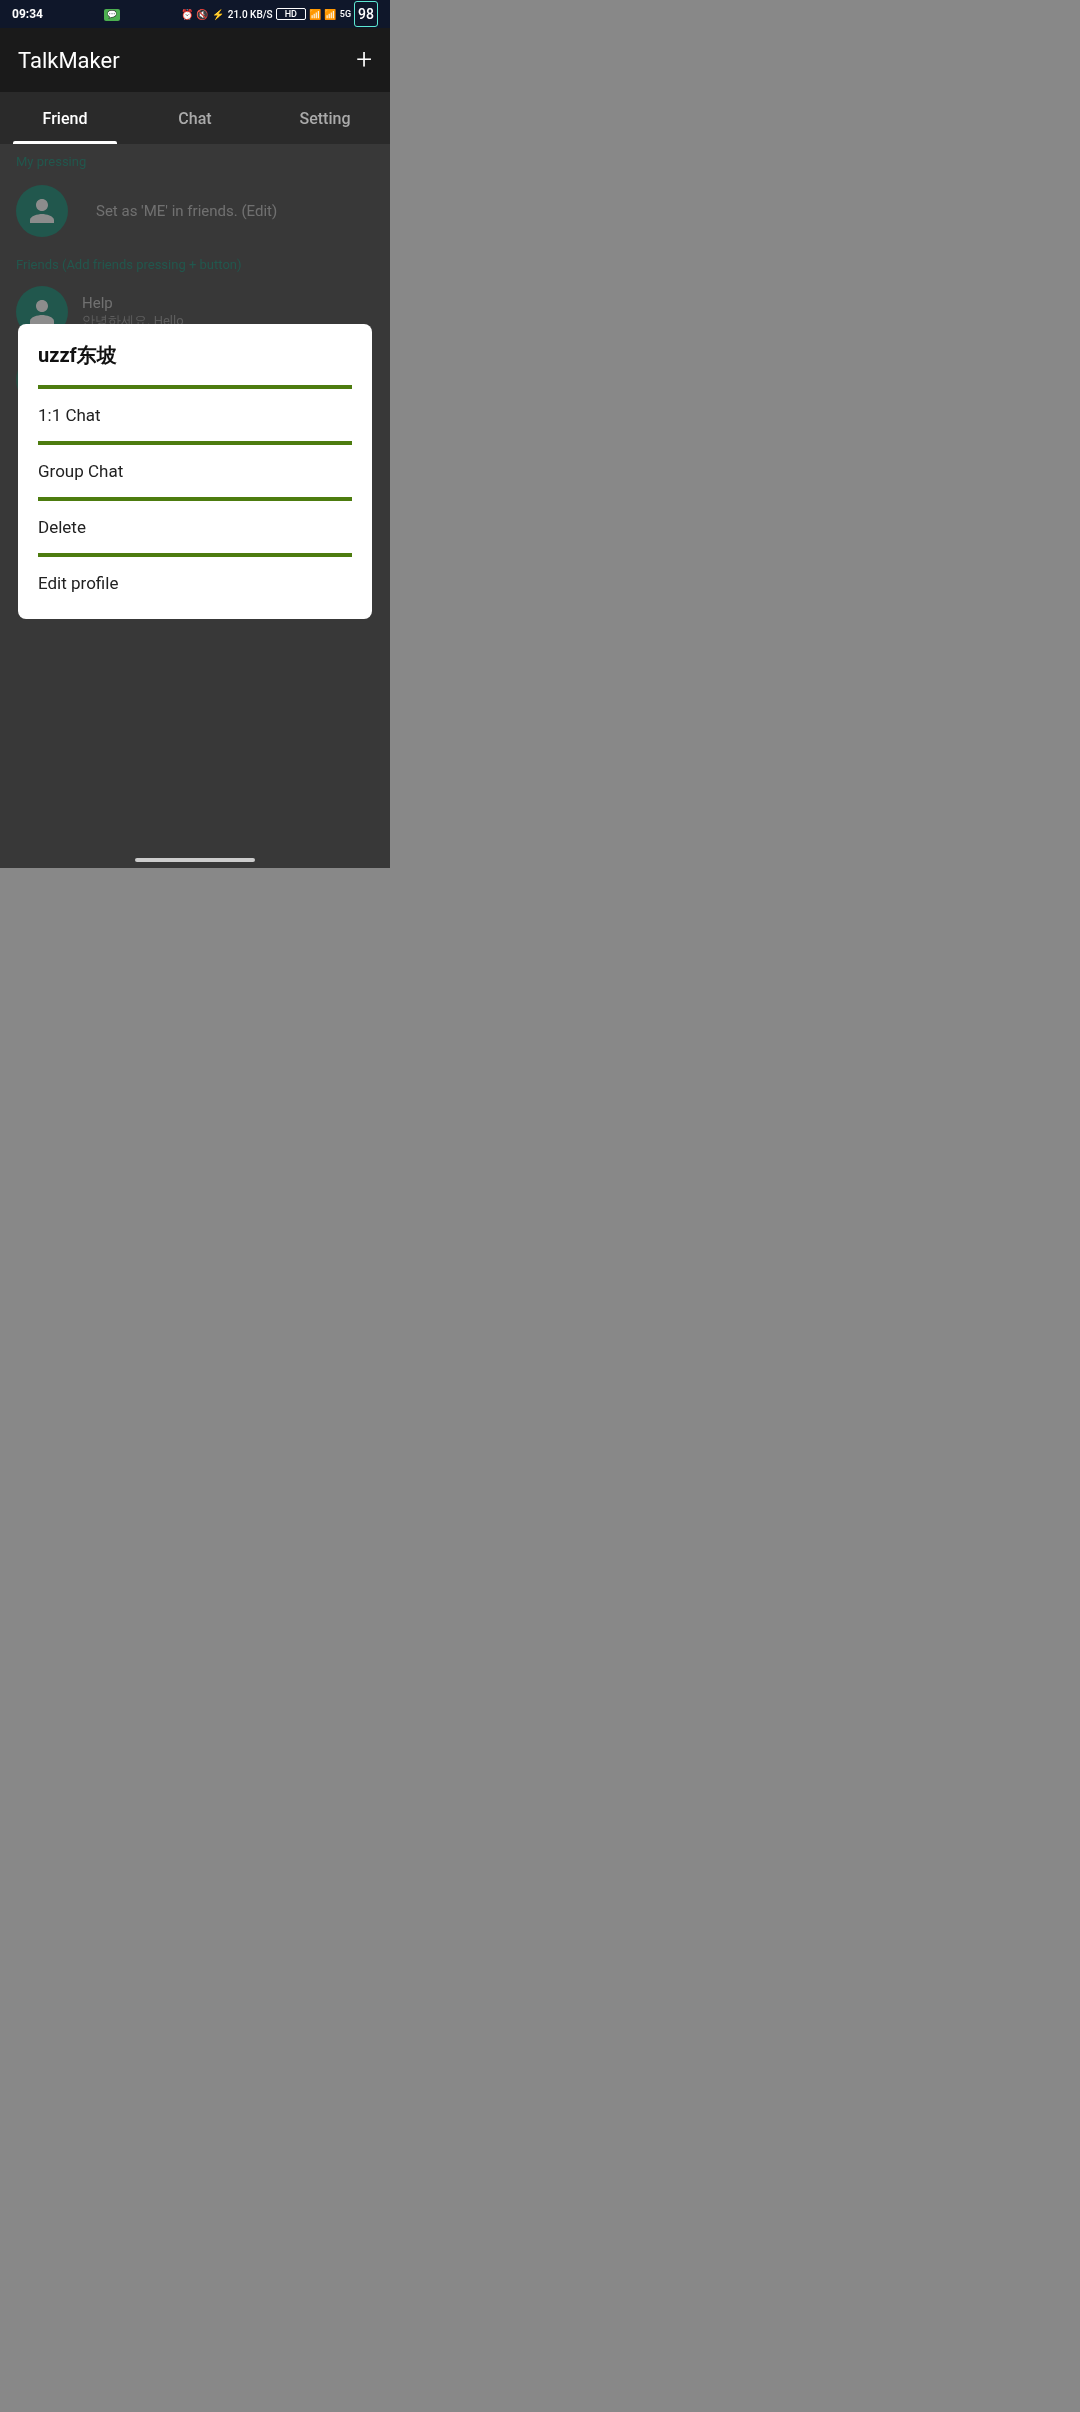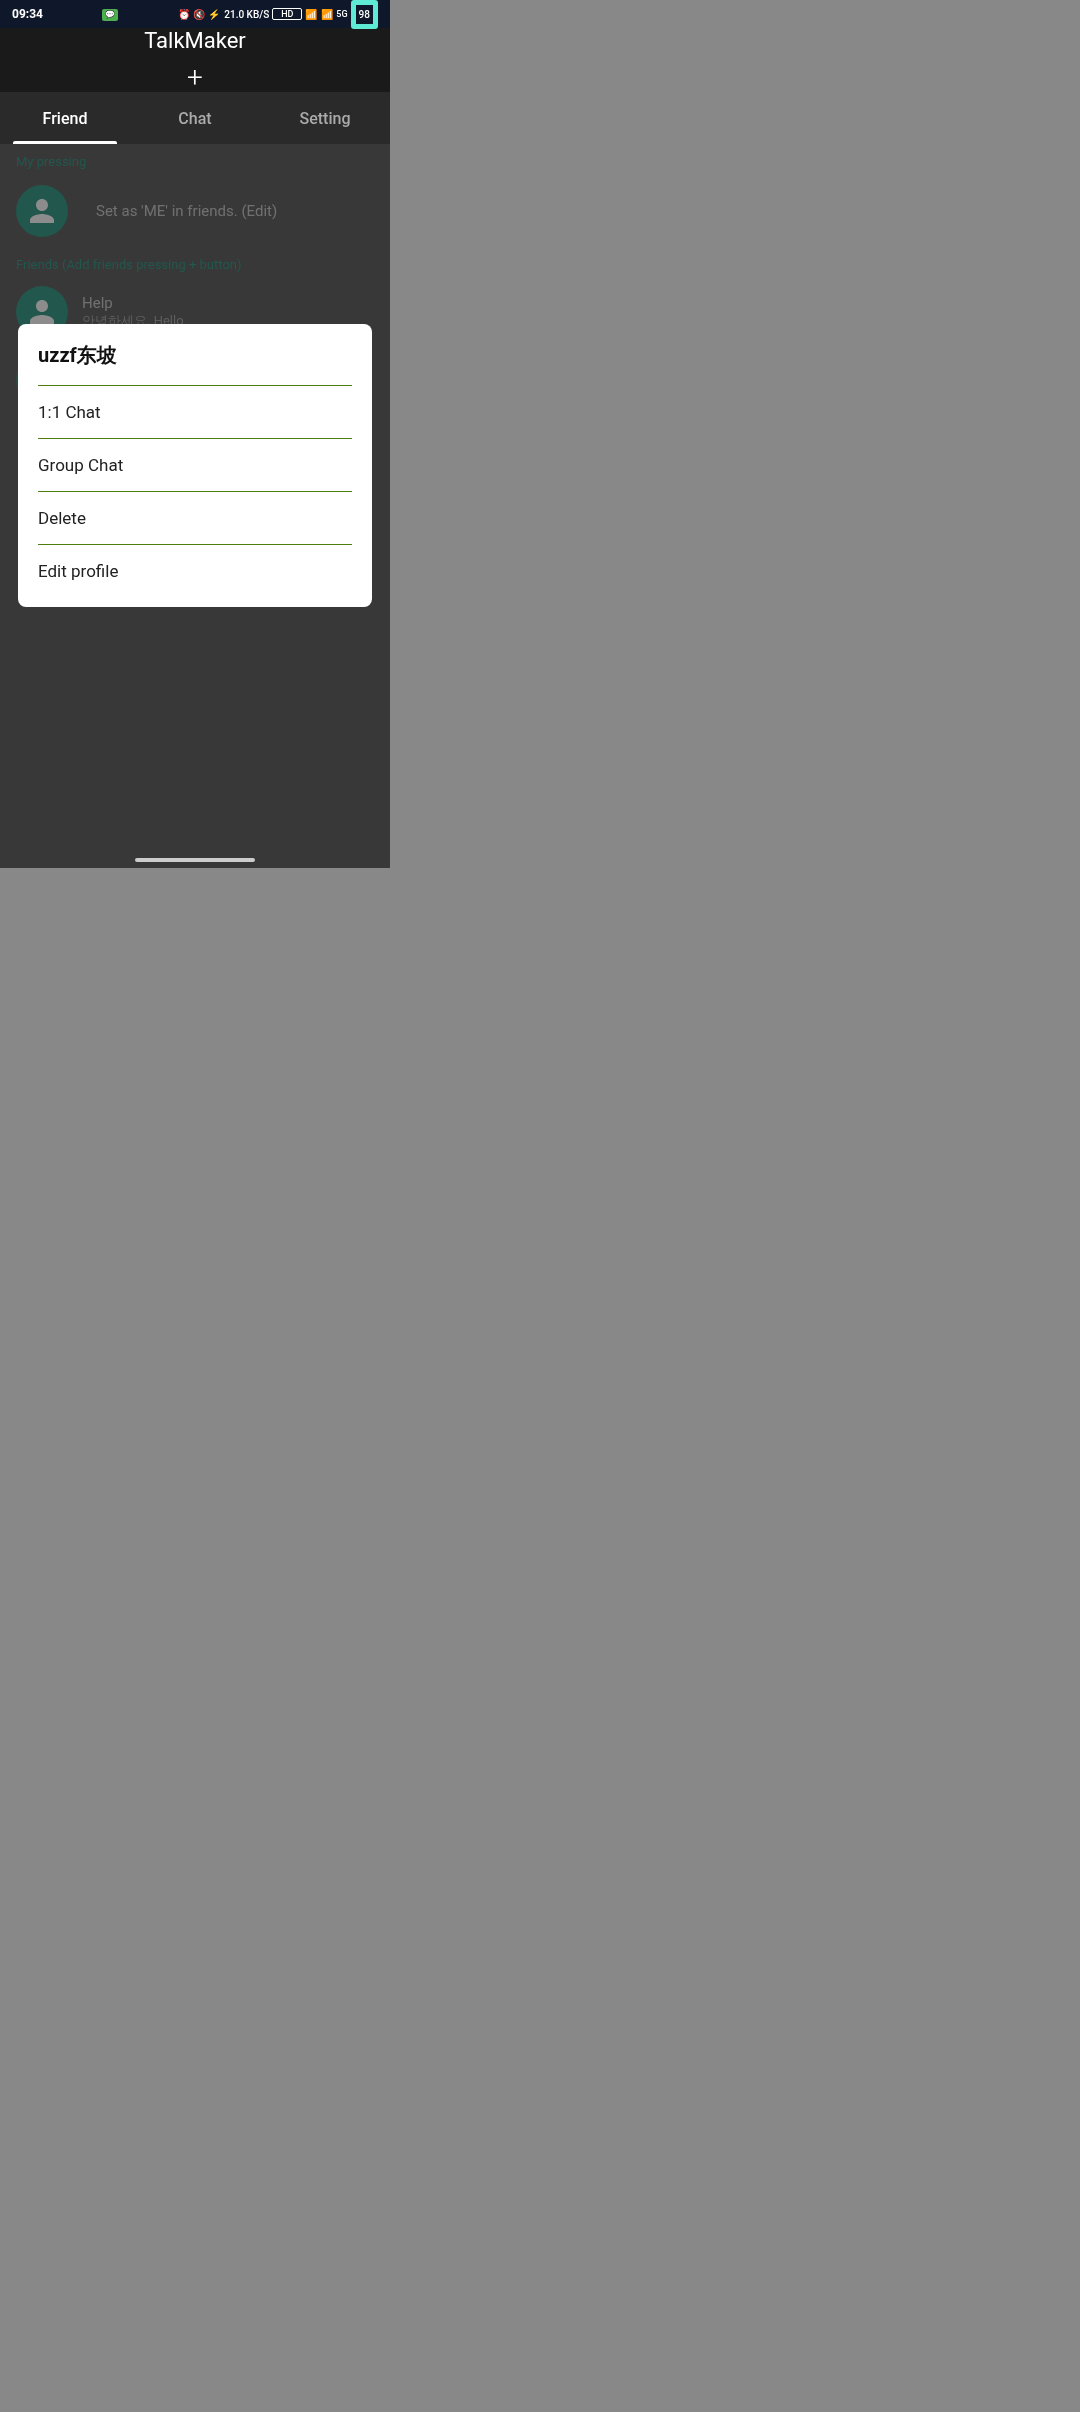--- a/index.html
+++ b/index.html
@@ -53,21 +53,20 @@
 
     
     .app-header {
       width: 100%;
       height: 64px;
       background: #1a1a1a;
       display: flex;
       align-items: center;
       justify-content: space-between;
       padding: 0 18px;
-      flex-direction: column;
     }
 
     .app-title {
       color: #ffffff;
       font-size: 22px;
       font-weight: 400;
     }
 
     .add-button {
       color: #ffffff;
@@ -208,21 +207,21 @@
       font-weight: 700;
       color: #111111;
       margin-bottom: 16px;
     }
 
     .context-menu-item {
       padding: 16px 0;
       font-size: 17px;
       color: #222222;
       cursor: pointer;
-      border-top: 1px solid #4d7c0f;
+      border-top: 4px solid #4d7c0f;
     }
 
     .context-menu-item:first-of-type {
       border-top: none;
     }
 
     
     .home-indicator {
       position: absolute;
       bottom: 6px;
@@ -251,21 +250,21 @@
   </span>
   <div class="status-icons">
     <span>⏰</span>
     <span>🔇</span>
     <span>⚡</span>
     <span>21.0 KB/S</span>
     <span style="font-size:9px;border:1px solid #fff;padding:0 8px;border-radius:2px;">HD</span>
     <span>📶</span>
     <span>📶</span>
     <span style="font-size:9px;">5G</span>
-    <span style="border:5px solid #5eead4;border-radius:3px;padding:4px 3px;font-size:10px;">
+    <span style="border:1px solid #5eead4;border-radius:3px;padding:4px 3px;font-size:14px;">
       <span>98</span>
     </span>
   </div>
 </div>
 
 <div class="app-header">
   <span class="app-title">TalkMaker</span>
   <span class="add-button">+</span>
 </div>
 

